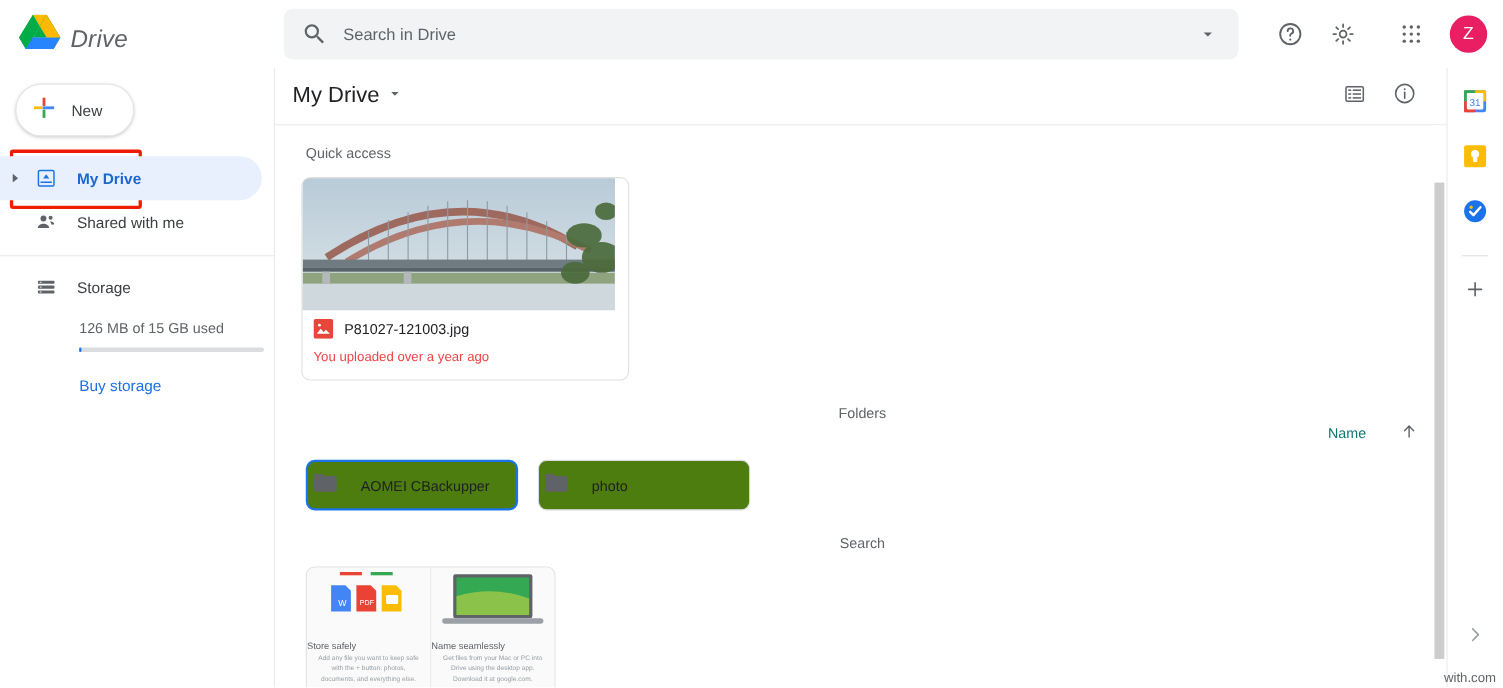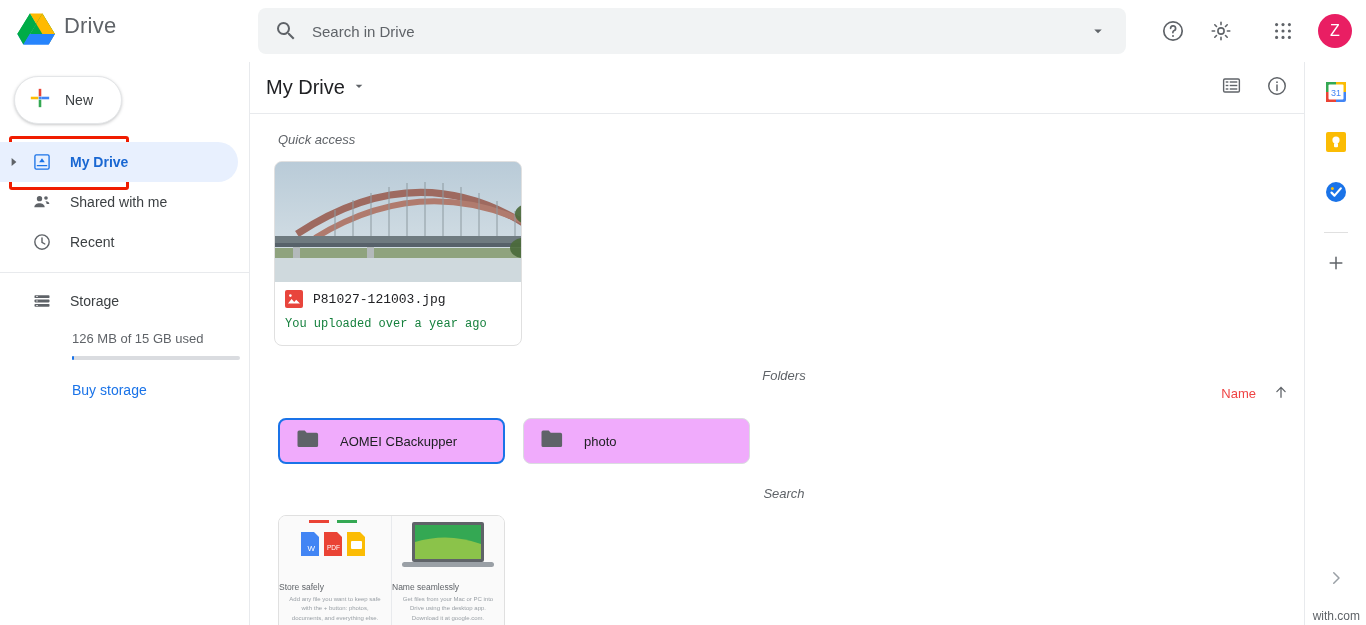--- a/index.html
+++ b/index.html
@@ -10,21 +10,21 @@
     font-family: "Liberation Sans", sans-serif;
     color: #202124;
   }
   #app { position: relative; width: 1366px; height: 625px; }
 
   
   .topbar {
     position: absolute; top: 0; left: 0; width: 1366px; height: 62px;
     display: flex; align-items: center;
   }
-  .brand { display: flex; align-items: flex-start; width: 250px; padding-left: 16px; }
+  .brand { display: flex; align-items: flex-end; width: 250px; padding-left: 16px; font-style: italic; }
   .brand-logo { width: 40px; height: 36px; flex: none; }
   .brand-name {
     font-size: 22px; color: #5f6368; margin-left: 8px;
     font-weight: 400; letter-spacing: .2px;
   }
   .searchwrap { flex: none; width: 868px; margin-left: 8px; }
   .searchbox {
     height: 46px; background: #f1f3f4; border-radius: 8px;
     display: flex; align-items: center; padding: 0 16px;
   }
@@ -113,44 +113,44 @@
     position: relative; height: 52px;
     display: flex; align-items: center; padding: 0 28px 0 16px;
     border-bottom: 1px solid #e8eaed;
   }
   .crumb { display: flex; align-items: center; gap: 6px; }
   .crumb-title { font-size: 20px; color: #202124; }
   .mainhead-right { margin-left: auto; display: flex; align-items: center; gap: 24px; color: #5f6368; }
 
   .scrollarea { position: relative; height: 511px; overflow: hidden; padding: 0 16px; }
 
-  .section-label { font-size: 13px; color: #5f6368; margin: 18px 0 0 12px; font-style: italic; }
+  .section-label { font-size: 13px; color: #5f6368; margin: 18px 0 0 12px; }
 
   .qa-card {
     margin: 14px 0 0 8px;
-    width: 248px; height: 185px;
+    width: 298px; height: 185px;
     border: 1px solid #e0e0e0; border-radius: 8px;
-    overflow: hidden; background: #fff; font-family: Liberation Mono, monospace;
+    overflow: hidden; background: #fff;
   }
   .qa-thumb { width: 284px; height: 120px; position: relative; overflow: hidden; background: #b7c4cf; }
   .qa-meta { padding: 8px 10px 0 10px; }
   .qa-name-row { display: flex; align-items: center; gap: 10px; }
   .qa-fileicon { width: 18px; height: 18px; flex: none; }
   .qa-name { font-size: 13px; color: #202124; }
-  .qa-sub { font-size: 12px; color: #15803d; margin-top: 9px; }
+  .qa-sub { font-size: 12px; color: #ef4444; margin-top: 9px; }
 
   .sec-row { display: flex; align-items: center; margin-top: 22px; padding: 0 10px 0 12px; flex-direction: column; }
   .sec-row .section-label { margin: 0; }
-  .sort { margin-left: auto; display: flex; align-items: center; gap: 16px; color: #ef4444; font-size: 13px; justify-content: center; }
+  .sort { margin-left: auto; display: flex; align-items: center; gap: 30px; color: #0f766e; font-size: 13px; justify-content: center; }
 
   .folders { display: flex; gap: 18px; margin: 14px 0 0 12px; }
   .folder {
-    width: 227px; height: 46px; border-radius: 8px;
-    border: 1px solid #dadce0; background: #f0abfc;
-    display: flex; align-items: center; padding-left: 16px; gap: 20px;
+    width: 193px; height: 46px; border-radius: 8px;
+    border: 1px solid #dadce0; background: #4d7c0f;
+    display: flex; align-items: center; padding-left: 4px; gap: 20px;
   }
   .folder.selected { border: 2px solid #1a73e8; }
   .folder-name { font-size: 13px; color: #202124; }
 
   .files-grid { display: flex; gap: 18px; margin: 14px 0 0 12px; }
   .filecard {
     width: 227px; height: 160px; border-radius: 8px;
     border: 1px solid #e0e0e0; overflow: hidden; background: #fff;
   }
   .pdf-thumb { width: 225px; height: 160px; display: flex; background: #fafafa; }
@@ -164,21 +164,21 @@
     position: absolute; right: 1px; top: 52px; width: 13px; height: 511px;
     background: #fff;
   }
   .vthumb {
     position: absolute; top: 52px; left: 2px; width: 9px; height: 433px;
     background: #cdcdcd; border-radius: 0;
   }
 
   
   .rail {
-    position: absolute; top: 62px; right: 0; width: 62px; height: 563px;
+    position: absolute; top: 62px; right: 0; width: 51px; height: 563px;
     background: #fff; border-left: 1px solid #e8eaed;
     display: flex; flex-direction: column; align-items: center; padding-top: 18px;
   }
   .rail-icon { width: 24px; height: 24px; margin-bottom: 26px; }
   .rail-div { width: 24px; border-top: 1px solid #e0e0e0; margin: 2px 0 20px; }
   .rail-plus { color: #5f6368; font-size: 22px; line-height: 1; }
   .rail-bottom { position: absolute; bottom: 34px; color: #9aa0a6; font-size: 16px; }
 
   .watermark {
     position: absolute; right: 6px; bottom: 2px;
@@ -297,30 +297,20 @@
           <svg viewBox="0 0 24 24" width="20" height="20" fill="#5f6368">
             <circle cx="9" cy="8" r="3.2"></circle>
             <path d="M2.8 18.4c0-3 2.9-4.8 6.2-4.8s6.2 1.8 6.2 4.8z"></path>
             <circle cx="16.8" cy="7.2" r="2.2"></circle>
             <path d="M16.8 11.2c2.2 0 4 1.3 4 3.3h-3.2c-.1-1.3-.6-2.4-1.5-3.3z"></path>
           </svg>
         </span>
         <span class="nlabel">Shared with me</span>
       </div>
 
-      <div class="navitem">
-        <span class="expander"></span>
-        <span class="nicon">
-          <svg viewBox="0 0 24 24" width="20" height="20" fill="none" stroke="#5f6368" stroke-width="1.7">
-            <circle cx="12" cy="12" r="8.6"></circle>
-              <path d="M12 7v5.4l3.4 2" stroke-linecap="round"></path>
-          </svg>
-        </span>
-        <span class="nlabel">Recent</span>
-      </div>
 
 
 
       <div class="divider"></div>
 
       <div class="storage-row">
         <span class="nicon">
           <svg viewBox="0 0 24 24" width="20" height="20" fill="#5f6368">
             <rect x="3" y="5" width="18" height="3.4" rx="1"></rect>
             <rect x="3" y="10.3" width="18" height="3.4" rx="1"></rect>

